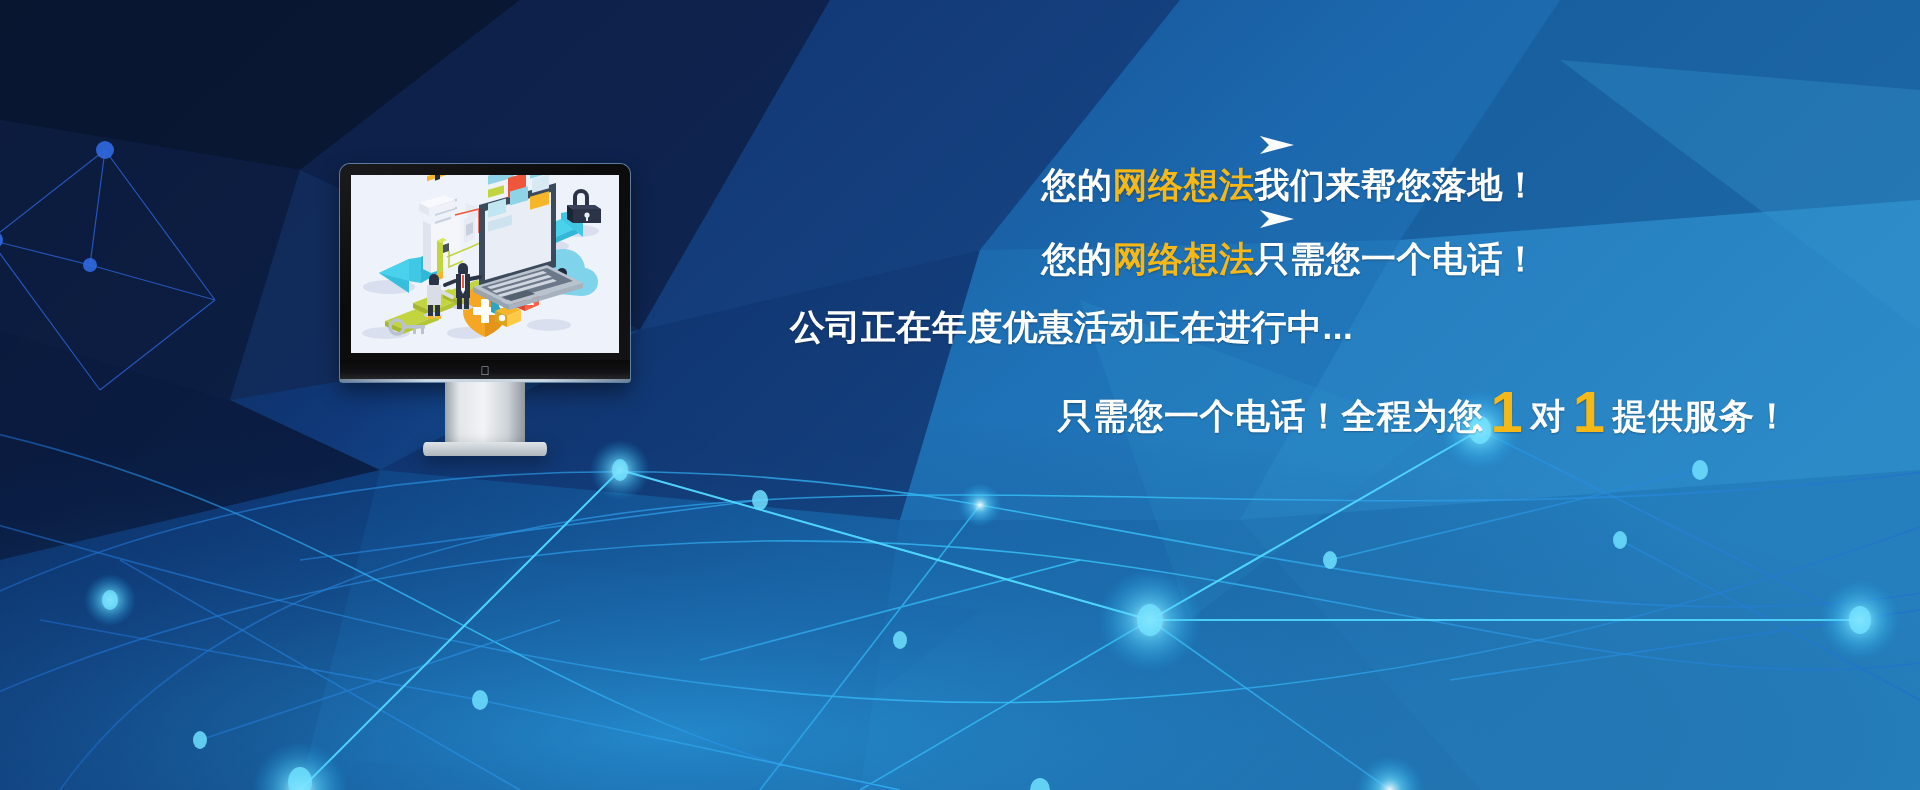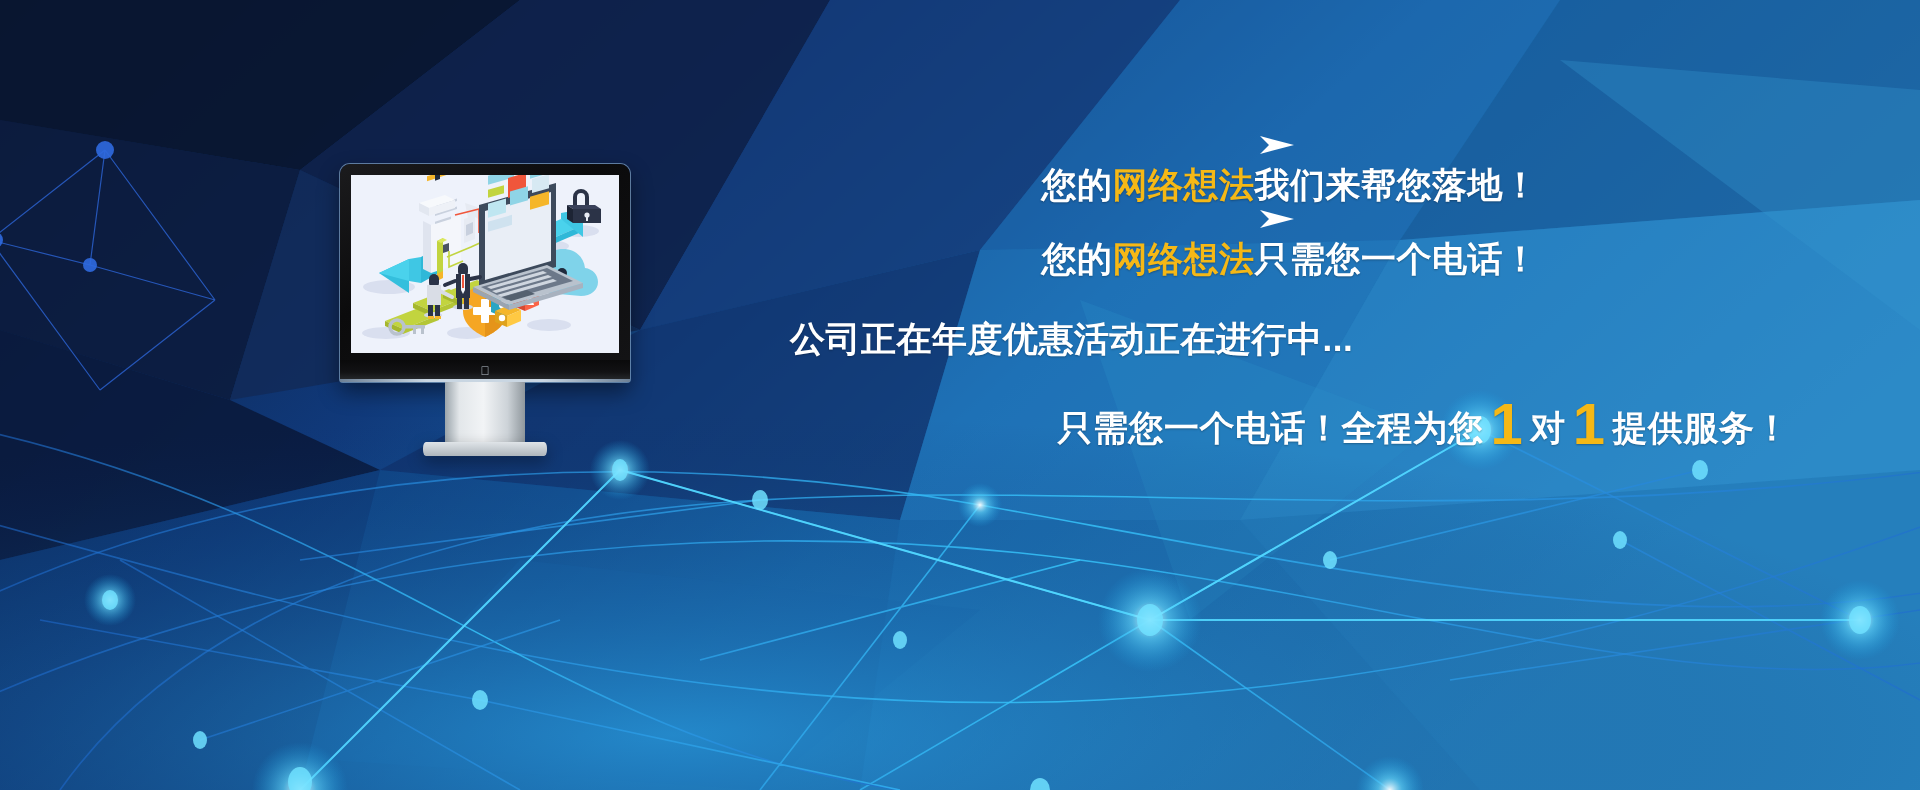--- a/index.html
+++ b/index.html
@@ -75,21 +75,21 @@
     font-size:35px;font-weight:bold;color:#ffffff;letter-spacing:.5px;
     white-space:nowrap;
     text-shadow:0 1px 2px rgba(0,0,0,.28);
   }
   .hl{color:#f5b816;}
   .promo-line{
     font-size:35px;font-weight:bold;color:#ffffff;white-space:nowrap;
     letter-spacing:.5px;
     text-shadow:0 1px 2px rgba(0,0,0,.28);
   }
-  #promo1{margin-top:40px;}
+  #promo1{margin-top:28px;}
   #promo2{margin-top:42px;text-align:right;}
   .big-one{
     color:#f5b816;font-size:58px;line-height:0;vertical-align:-4px;
     padding:0 7px;font-weight:bold;
   }
 </style>
 </head>
 <body>
 
 <div id="banner">

